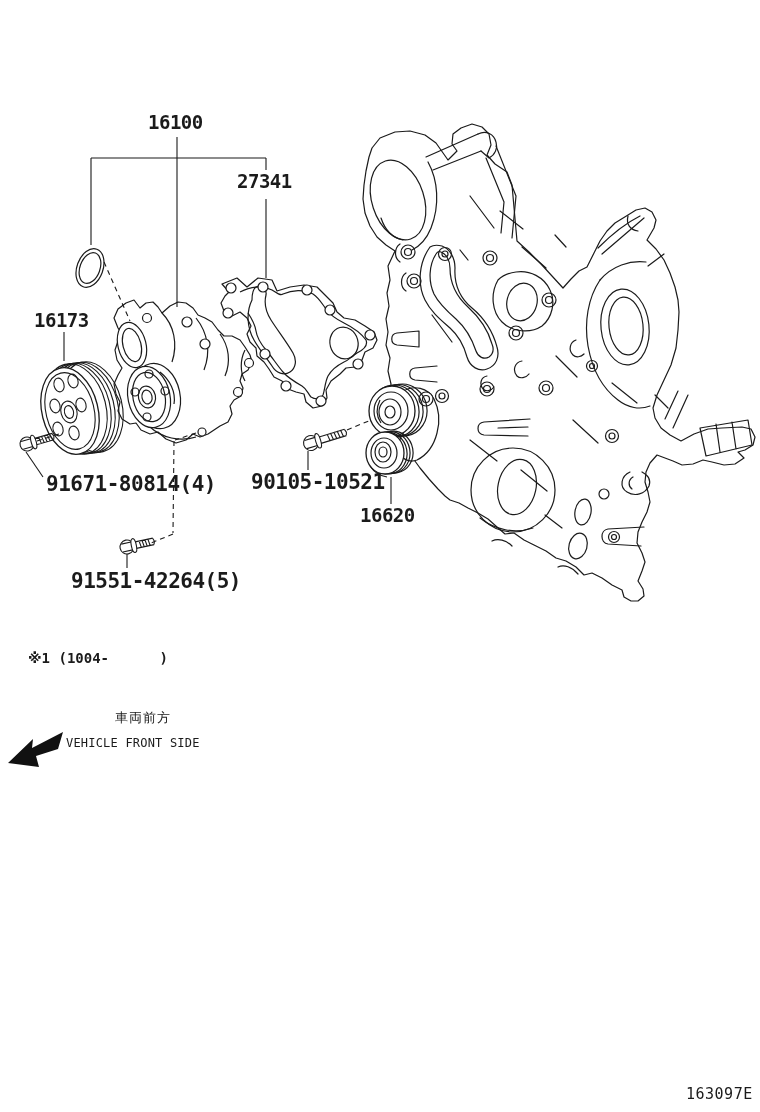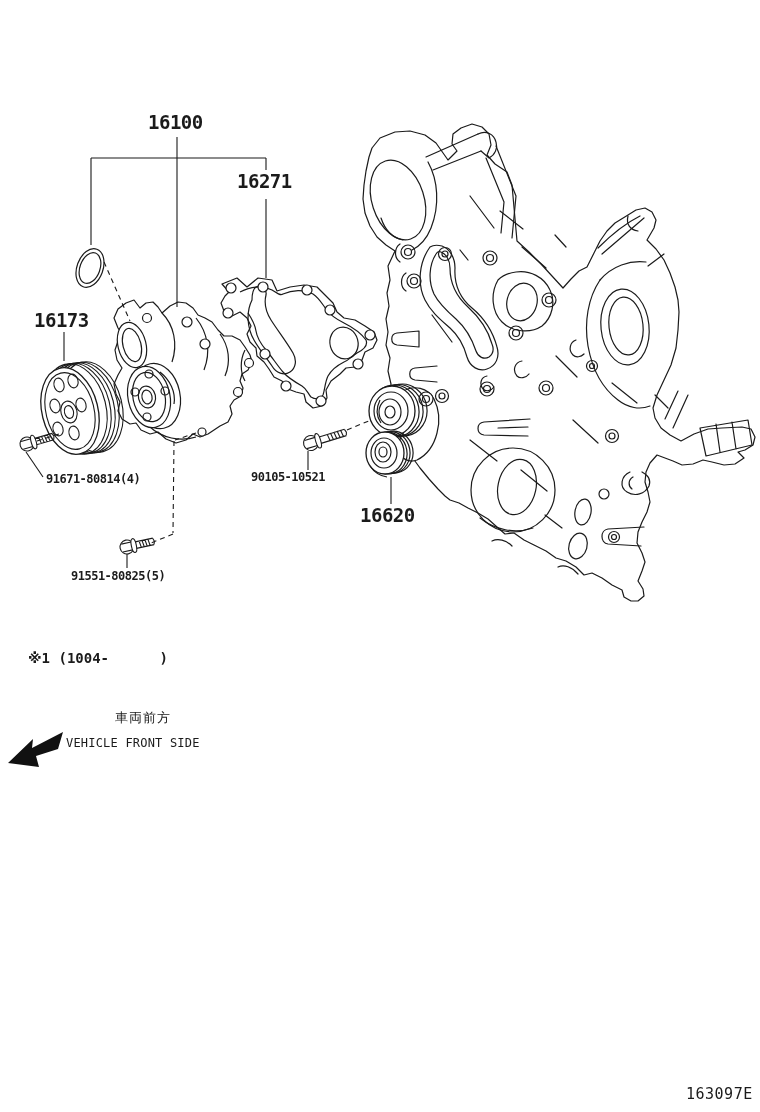--- a/index.html
+++ b/index.html
@@ -5,21 +5,21 @@
   html,body{margin:0;padding:0;background:#e8e8e8;}
   .canvas{
     position:relative;width:760px;height:1112px;background:#ffffff;
     overflow:hidden;font-family:"DejaVu Sans Mono","DejaVu Sans",monospace;
     color:#1b1b1b;
   }
   .canvas svg{position:absolute;left:0;top:0;}
   .lbl{position:absolute;white-space:pre;line-height:1.05;}
   .pn{font-weight:bold;letter-spacing:-0.5px;}
   .pn-lg{font-size:19px;}
-  .pn-sm{font-size:12px;}
+  .pn-sm{font-size:21px;}
   .note{font-weight:bold;}
   .note .l1,.note .l2{font-size:16px;display:block;}
   .note .l2{margin-left:28px;margin-top:2px;}
   .note .l3{font-size:13.5px;display:block;margin-left:22px;margin-top:3px;}
   .eff{font-size:14px;font-weight:bold;}
   .jp{font-size:13px;letter-spacing:1px;font-family:Liberation Mono, monospace;margin-left:48px;}
   .en{font-size:12px;font-weight:normal;letter-spacing:0.2px;}
   .code{font-size:15px;font-weight:normal;letter-spacing:0.5px;}
 </style>
 </head>
@@ -232,26 +232,26 @@
     <path d="M37,441 L59,434"></path>
     <path d="M104,262 L130,321"></path>
     <path d="M196,433 L175,440 M174,441 L173,533 M173,534 L151,543"></path>
     <path d="M347,430 L371,420"></path>
   </g>
 
   <polygon fill="#111111" points="8,763 33,739 32,748 63,732 58,749 36,756 39,767"></polygon>
 </svg>
 
 <div class="lbl pn pn-lg" style="left:148px;top:113px">16100</div>
-<div class="lbl pn pn-lg" style="left:237px;top:172px">16271</div>
+<div class="lbl pn pn-lg" style="left:237px;top:172px">27341</div>
 <div class="lbl pn pn-lg" style="left:34px;top:311px">16173</div>
 <div class="lbl pn pn-sm" style="left:46px;top:473px">91671-80814(4)</div>
 <div class="lbl pn pn-sm" style="left:251px;top:471px">90105-10521</div>
 <div class="lbl pn pn-lg" style="left:360px;top:506px">16620</div>
-<div class="lbl pn pn-sm" style="left:71px;top:570px">91551-80825(5)</div>
+<div class="lbl pn pn-sm" style="left:71px;top:570px">91551-42264(5)</div>
 
 
 <div class="lbl eff" style="left:28px;top:651px">※1 (1004-      )</div>
 
 <div class="lbl jp" style="left:67px;top:712px">車両前方</div>
 <div class="lbl en" style="left:66px;top:737px">VEHICLE FRONT SIDE</div>
 
 <div class="lbl code" style="left:686px;top:1087px">163097E</div>
 
 </div>

